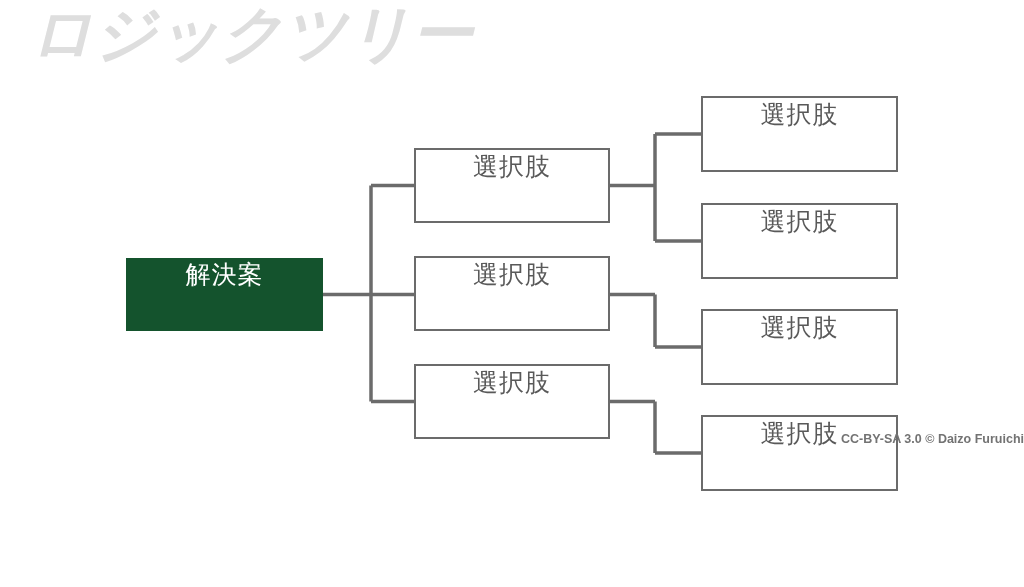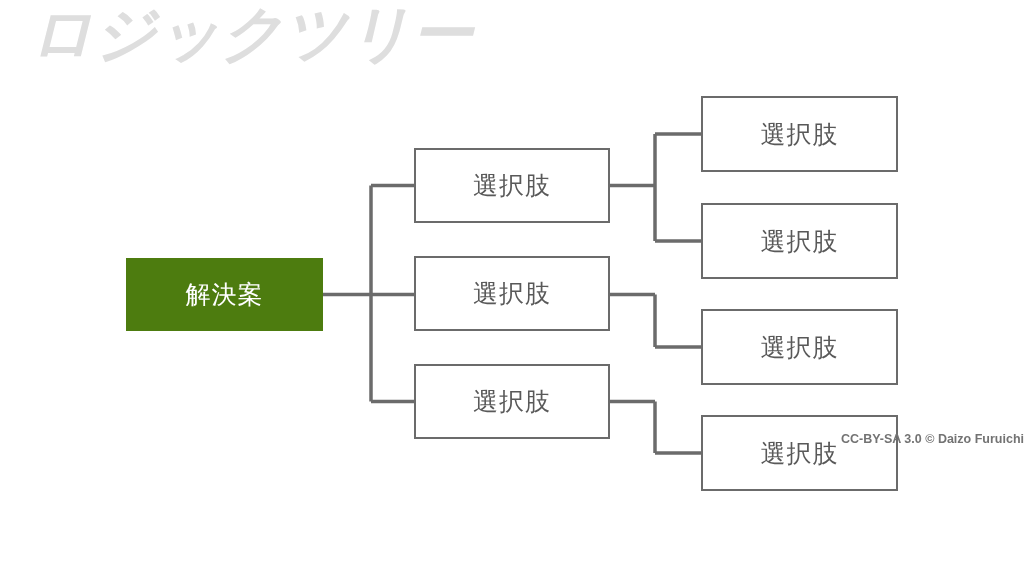--- a/index.html
+++ b/index.html
@@ -36,28 +36,27 @@
     position: absolute;
     left: 0;
     top: 0;
     width: 1024px;
     height: 587px;
   }
   .node {
     position: absolute;
     box-sizing: border-box;
     display: flex;
-    align-items: center;
     justify-content: center;
     font-size: 25px;
     letter-spacing: 1px;
     white-space: nowrap;
   }
   .node-root {
-    background: #4d7c0f;
+    background: #14532d;
     color: #ffffff;
     border: none;
   }
   .node-branch {
     background: #ffffff;
     color: #595959;
     border: 2px solid #6b6b6b;
   }
   #footer {
     position: absolute;

